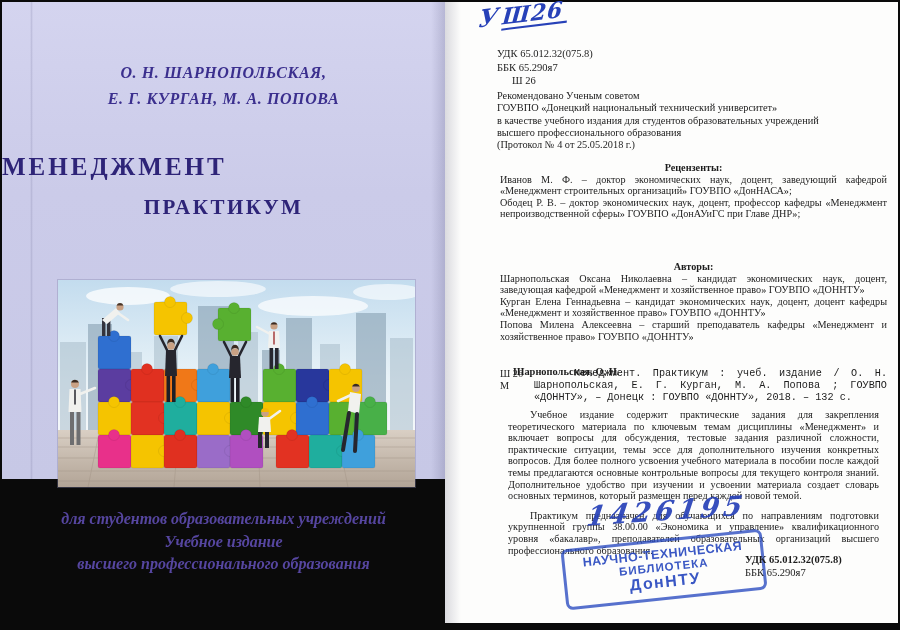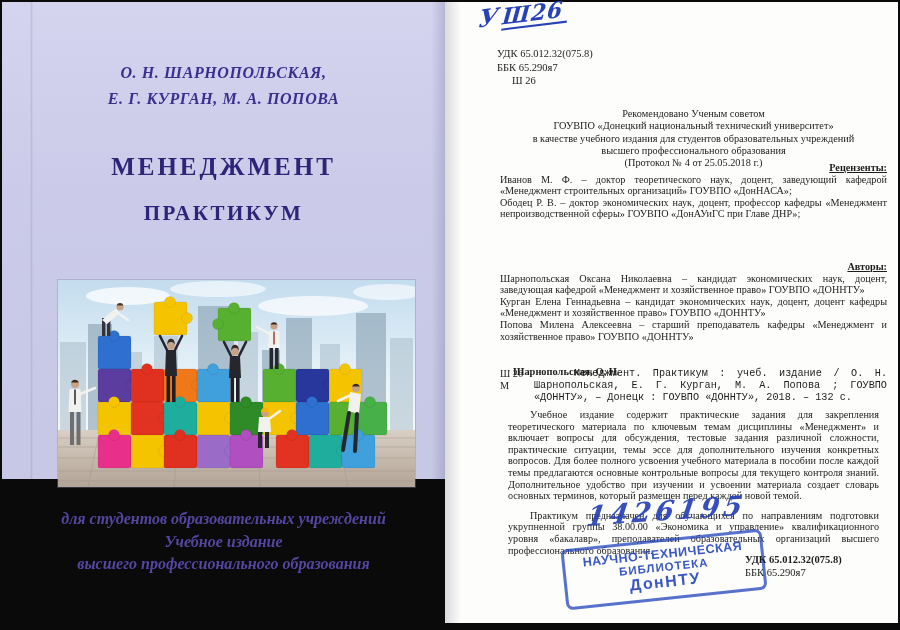--- a/index.html
+++ b/index.html
@@ -20,25 +20,25 @@
   .cover::after { 
     content:""; position:absolute; right:0; top:0; width:14px; height:100%;
     background:linear-gradient(to left, rgba(80,80,120,.22), transparent);
   }
   .cover-authors {
     position:absolute; top:58px; left:0; width:100%; text-align:center;
     font-style:italic; font-weight:bold; font-size:16px; line-height:1.62;
     letter-spacing:.6px; color:#3b2f8e;
   }
   .cover-title {
-    position:absolute; top:151px; left:0; width:100%; text-align:center;
+    position:absolute; top:151px; left:0; width:100%; text-align:left;
     font-weight:bold; font-size:25px; letter-spacing:3px; color:#2e2478;
   }
   .cover-subtitle {
-    position:absolute; top:199px; left:0; width:100%; text-align:center;
+    position:absolute; top:193px; left:0; width:100%; text-align:center;
     font-weight:bold; font-size:21px; letter-spacing:2.5px; color:#2e2478;
   }
   .cover-photo {
     position:absolute; left:56px; top:278px; width:357px; height:207px;
     box-shadow:0 0 0 1px rgba(130,130,170,.35);
   }
   .cover-note {
     position:absolute; top:506px; left:0; width:100%; text-align:center;
     font-style:italic; font-weight:bold; font-size:16px; line-height:1.42;
     color:#5646a0;
@@ -58,25 +58,25 @@
     font-weight:bold; line-height:.9; text-align:left;
   }
   .hw-mark .hw-u { font-size:24px; margin-left:18px; display:inline-block; transform:skewX(-14deg); }
   .hw-mark .hw-sh {
     display:inline-block; font-size:22px; letter-spacing:1px; transform:skewX(-12deg);
     border-bottom:2px solid #2741b8; padding:0 4px 1px 0;
   }
   .udk-top { position:absolute; left:52px; top:45px; line-height:13.5px; font-size:10.5px; }
   .udk-top .sh-line { padding-left:15px; }
   .recommendation {
-    position:absolute; left:52px; right:8px; top:88px; text-align:center;
-    font-size:10.3px; line-height:12.3px;margin-top:18px;
+    position:absolute; left:52px; right:8px; top:88px; 
+    font-size:10.3px; line-height:12.3px;
   }
   .block { position:absolute; left:55px; right:11px; text-align:justify; line-height:11.6px; font-size:10.2px; }
-  .block .hd { font-weight:bold; text-align:right;text-decoration:underline; }
+  .block .hd { font-weight:bold; text-align:center; }
   .reviewers { top:160px; }
   .authors-block { top:259px; }
   .catalog-head { position:absolute; left:68px; top:364px; font-weight:bold; font-size:10.4px; }
   .catalog { position:absolute; left:55px; right:11px; top:366px; }
   .catalog .margin-col {
     position:absolute; left:0; top:0; width:34px; line-height:11.8px; font-size:10.2px;
   }
   .catalog .entry {
     margin-left:34px; text-align:justify; line-height:11.8px; font-size:10.2px; text-indent:40px;font-family:Liberation Mono, monospace;
   }
@@ -327,21 +327,21 @@
     <div class="recommendation">
       <div>Рекомендовано Ученым советом</div>
       <div>ГОУВПО «Донецкий национальный технический университет»</div>
       <div>в качестве учебного издания для студентов образовательных учреждений</div>
       <div>высшего профессионального образования</div>
       <div>(Протокол № 4 от 25.05.2018 г.)</div>
     </div>
 
     <div class="block reviewers">
       <div class="hd">Рецензенты:</div>
-      <div>Иванов М. Ф. – доктор теоретического наук, доцент, заведующий кафедрой «Менеджмент строительных организаций» ГОУВПО «ДонНАСА»;</div>
+      <div>Иванов М. Ф. – доктор экономических наук, доцент, заведующий кафедрой «Менеджмент строительных организаций» ГОУВПО «ДонНАСА»;</div>
       <div>Ободец Р. В. – доктор экономических наук, доцент, профессор кафедры «Менеджмент непроизводственной сферы» ГОУВПО «ДонАУиГС при Главе ДНР»;</div>
     </div>
 
     <div class="block authors-block">
       <div class="hd">Авторы:</div>
       <div>Шарнопольская Оксана Николаевна – кандидат экономических наук, доцент, заведующая кафедрой «Менеджмент и хозяйственное право» ГОУВПО «ДОННТУ»</div>
       <div>Курган Елена Геннадьевна – кандидат экономических наук, доцент, доцент кафедры «Менеджмент и хозяйственное право» ГОУВПО «ДОННТУ»</div>
       <div>Попова Милена Алексеевна – старший преподаватель кафедры «Менеджмент и хозяйственное право» ГОУВПО «ДОННТУ»</div>
     </div>
 

